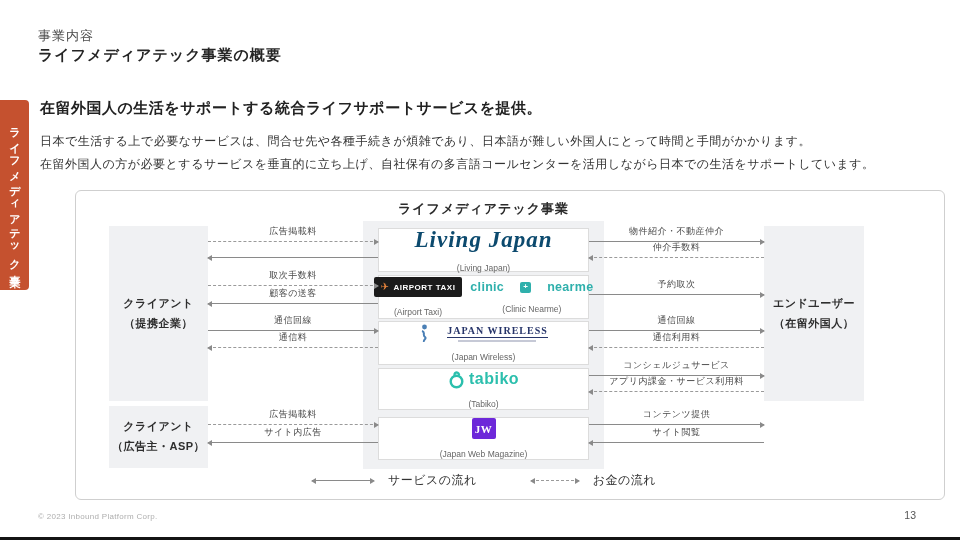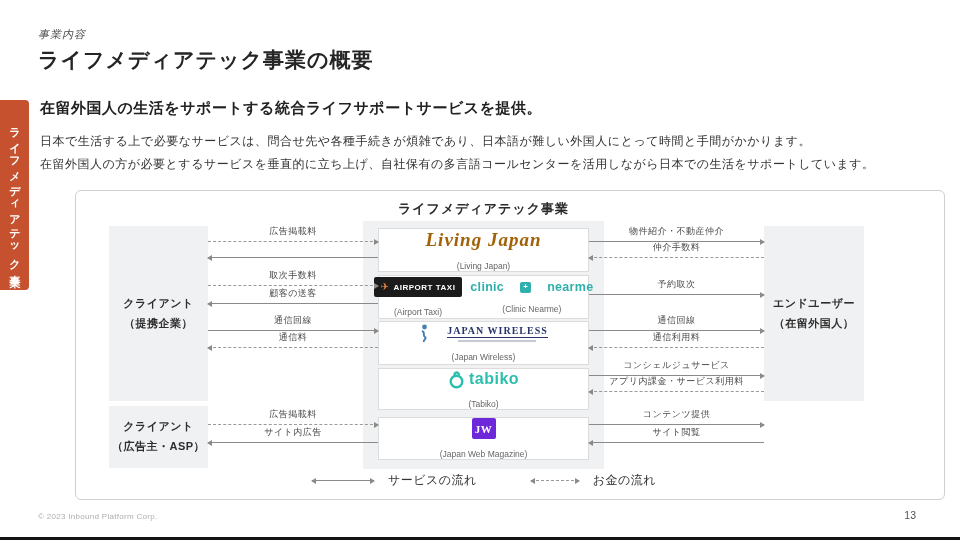--- a/index.html
+++ b/index.html
@@ -2,22 +2,22 @@
 <html><head>
 <meta charset="utf-8">
 <style>
   * { margin:0; padding:0; box-sizing:border-box; }
   html,body { width:960px; height:540px; }
   body { font-family:"Liberation Sans","DejaVu Sans",sans-serif; background:#ffffff; position:relative; overflow:hidden; color:#222; }
   .slide { position:absolute; inset:0; background:#fff; }
   .bottom-edge { position:absolute; left:0; bottom:0; width:100%; height:3px; background:#141414; }
 
   
-  .eyebrow { position:absolute; left:38px; top:27px; font-size:11px; color:#4a4a4a; letter-spacing:1px;font-style:italic; }
-  .page-title { position:absolute; left:38px; top:46px; font-size:21px; font-weight:bold; color:#252525; letter-spacing:1px; }
+  .eyebrow { position:absolute; left:38px; top:27px; font-size:13px; color:#4a4a4a; letter-spacing:1px; }
+  .page-title { position:absolute; left:38px; top:46px; font-size:15px; font-weight:bold; color:#252525; letter-spacing:1px; }
 
   
   .side-tab { position:absolute; left:0; top:100px; width:29px; height:190px; background:#C5512F; border-radius:0 4px 4px 0;
               display:flex; align-items:center; justify-content:center; }
   .side-tab span { writing-mode:vertical-rl; text-orientation:upright; color:#fff; font-size:11px; font-weight:bold; letter-spacing:2px; line-height:1; }
 
   
   .intro { position:absolute; left:40px; top:99px; width:880px; }
   .intro-heading { font-size:15px; font-weight:bold; color:#222; letter-spacing:.5px; margin-bottom:12px; }
   .intro-line { font-size:12px; color:#333; letter-spacing:.5px; line-height:23px; }
@@ -38,21 +38,21 @@
   
   .card { position:absolute; left:302px; width:211px; background:#fff; border:1px solid #dcdcdc;
           display:flex; flex-direction:column; align-items:center; justify-content:center; }
   .caption { font-size:8.5px; color:#666; margin-top:10px; white-space:nowrap; }
   .card-1 { top:37px;  height:44px; }
   .card-2 { top:84px;  height:44px; flex-direction:row; gap:8px; }
   .card-3 { top:130px; height:44px; }
   .card-4 { top:177px; height:42px; }
   .card-5 { top:226px; height:43px; }
 
-  .logo-living { font-family:"Liberation Serif","DejaVu Serif",serif; font-style:italic; font-weight:bold; font-size:19px; color:#a16207; letter-spacing:1px; }
+  .logo-living { font-family:"Liberation Serif","DejaVu Serif",serif; font-style:italic; font-weight:bold; font-size:23px; color:#0c4a6e; letter-spacing:1px; }
   .sub-service { display:flex; flex-direction:column; align-items:center; }
   .logo-airport { background:#1B1B1B; color:#fff; font-size:8px; font-weight:bold; letter-spacing:.5px;
                   padding:5px 7px; border-radius:2px; display:flex; align-items:center; gap:4px; white-space:nowrap; }
   .plane { color:#E8843C; font-size:10px; line-height:1; }
   .logo-clinic { display:flex; align-items:center; gap:16px; color:#2FB0AC; font-weight:bold; font-size:12.5px; letter-spacing:.3px; }
   .clinic-mark { width:11px; height:11px; background:#2FB0AC; border-radius:2px; color:#fff; font-size:8px; font-weight:bold;
                  display:flex; align-items:center; justify-content:center; line-height:1; }
   .logo-jw-wrap { display:flex; align-items:center; gap:17px; }
   .jwless-stack { display:flex; flex-direction:column; align-items:center; }
   .logo-jwireless { font-family:"Liberation Serif","DejaVu Serif",serif; font-variant:small-caps; font-size:10px; font-weight:bold;

